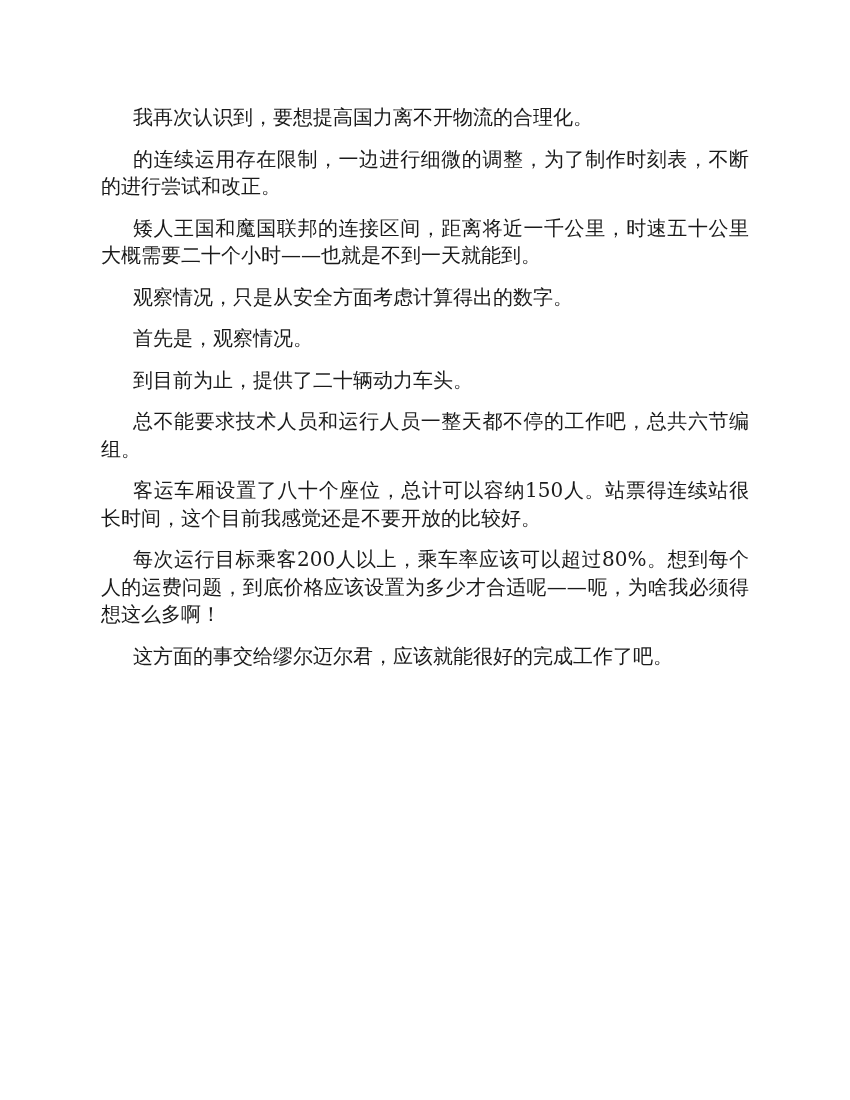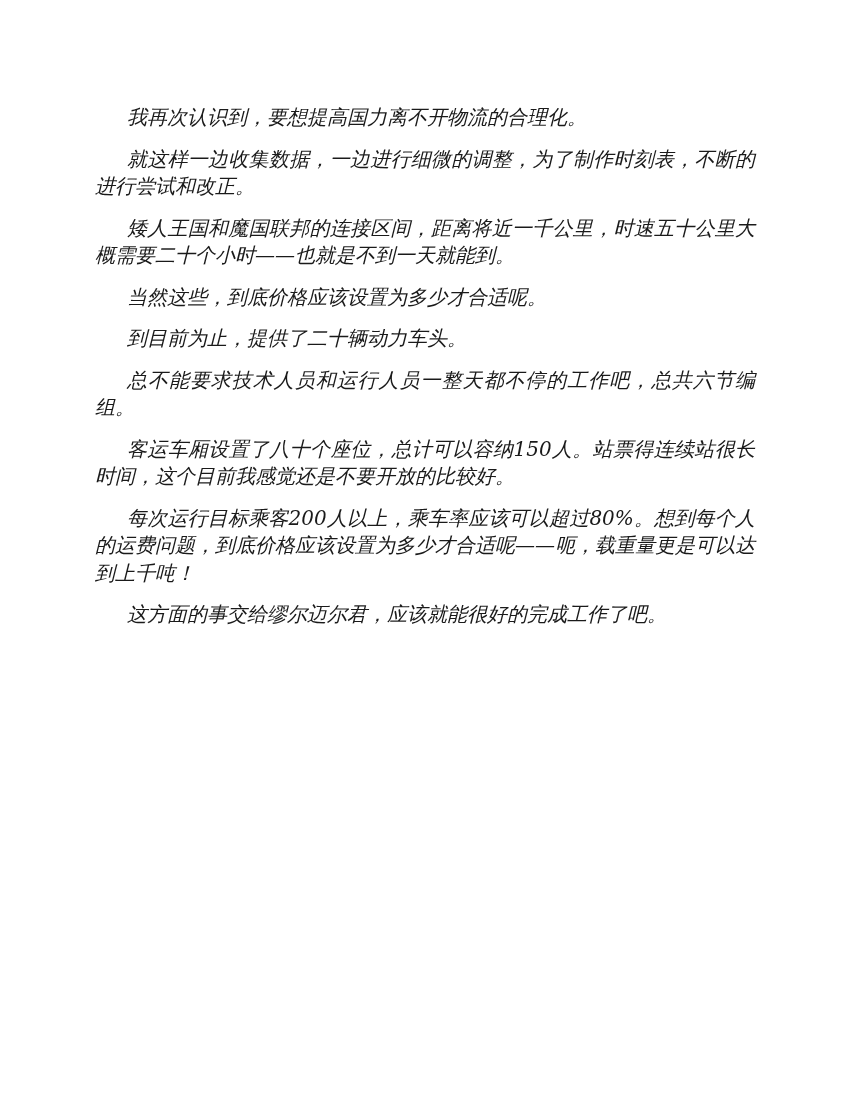--- a/index.html
+++ b/index.html
@@ -21,35 +21,35 @@
     top: 90px;
     left: 85px;
     width: 680px;
     font-family: "DejaVu Serif", "Liberation Serif", serif;
     font-size: 20px;
     line-height: 27.5px;
     color: #1a1a1a;
     text-align: justify;
   }
   .text-content p {
-    margin: 14px 10px;
+    margin: 14px 16px;
     text-indent: 1.6em;
     word-break: break-all;
-    font-style: italic;
   }
 </style>
 </head>
 <body>
 
 <div class="page">
   <div class="text-content">
 
   <p>我再次认识到，要想提高国力离不开物流的合理化。</p>
-      <p>就这样一边收集数据，一边进行细微的调整，为了制作时刻表，不断的进行尝试和改正。</p>
+      <p>的连续运用存在限制，一边进行细微的调整，为了制作时刻表，不断的进行尝试和改正。</p>
       <p>矮人王国和魔国联邦的连接区间，距离将近一千公里，时速五十公里大概需要二十个小时——也就是不到一天就能到。</p>
-      <p>当然这些，到底价格应该设置为多少才合适呢。</p>
+      <p>观察情况，只是从安全方面考虑计算得出的数字。</p>
+      <p>首先是，观察情况。</p>
       <p>到目前为止，提供了二十辆动力车头。</p>
       <p>总不能要求技术人员和运行人员一整天都不停的工作吧，总共六节编组。</p>
       <p>客运车厢设置了八十个座位，总计可以容纳150人。站票得连续站很长时间，这个目前我感觉还是不要开放的比较好。</p>
-      <p>每次运行目标乘客200人以上，乘车率应该可以超过80%。想到每个人的运费问题，到底价格应该设置为多少才合适呢——呃，载重量更是可以达到上千吨！</p>
+      <p>每次运行目标乘客200人以上，乘车率应该可以超过80%。想到每个人的运费问题，到底价格应该设置为多少才合适呢——呃，为啥我必须得想这么多啊！</p>
       <p>这方面的事交给缪尔迈尔君，应该就能很好的完成工作了吧。</p>
     </div>
 </div>
 
 </body></html>

